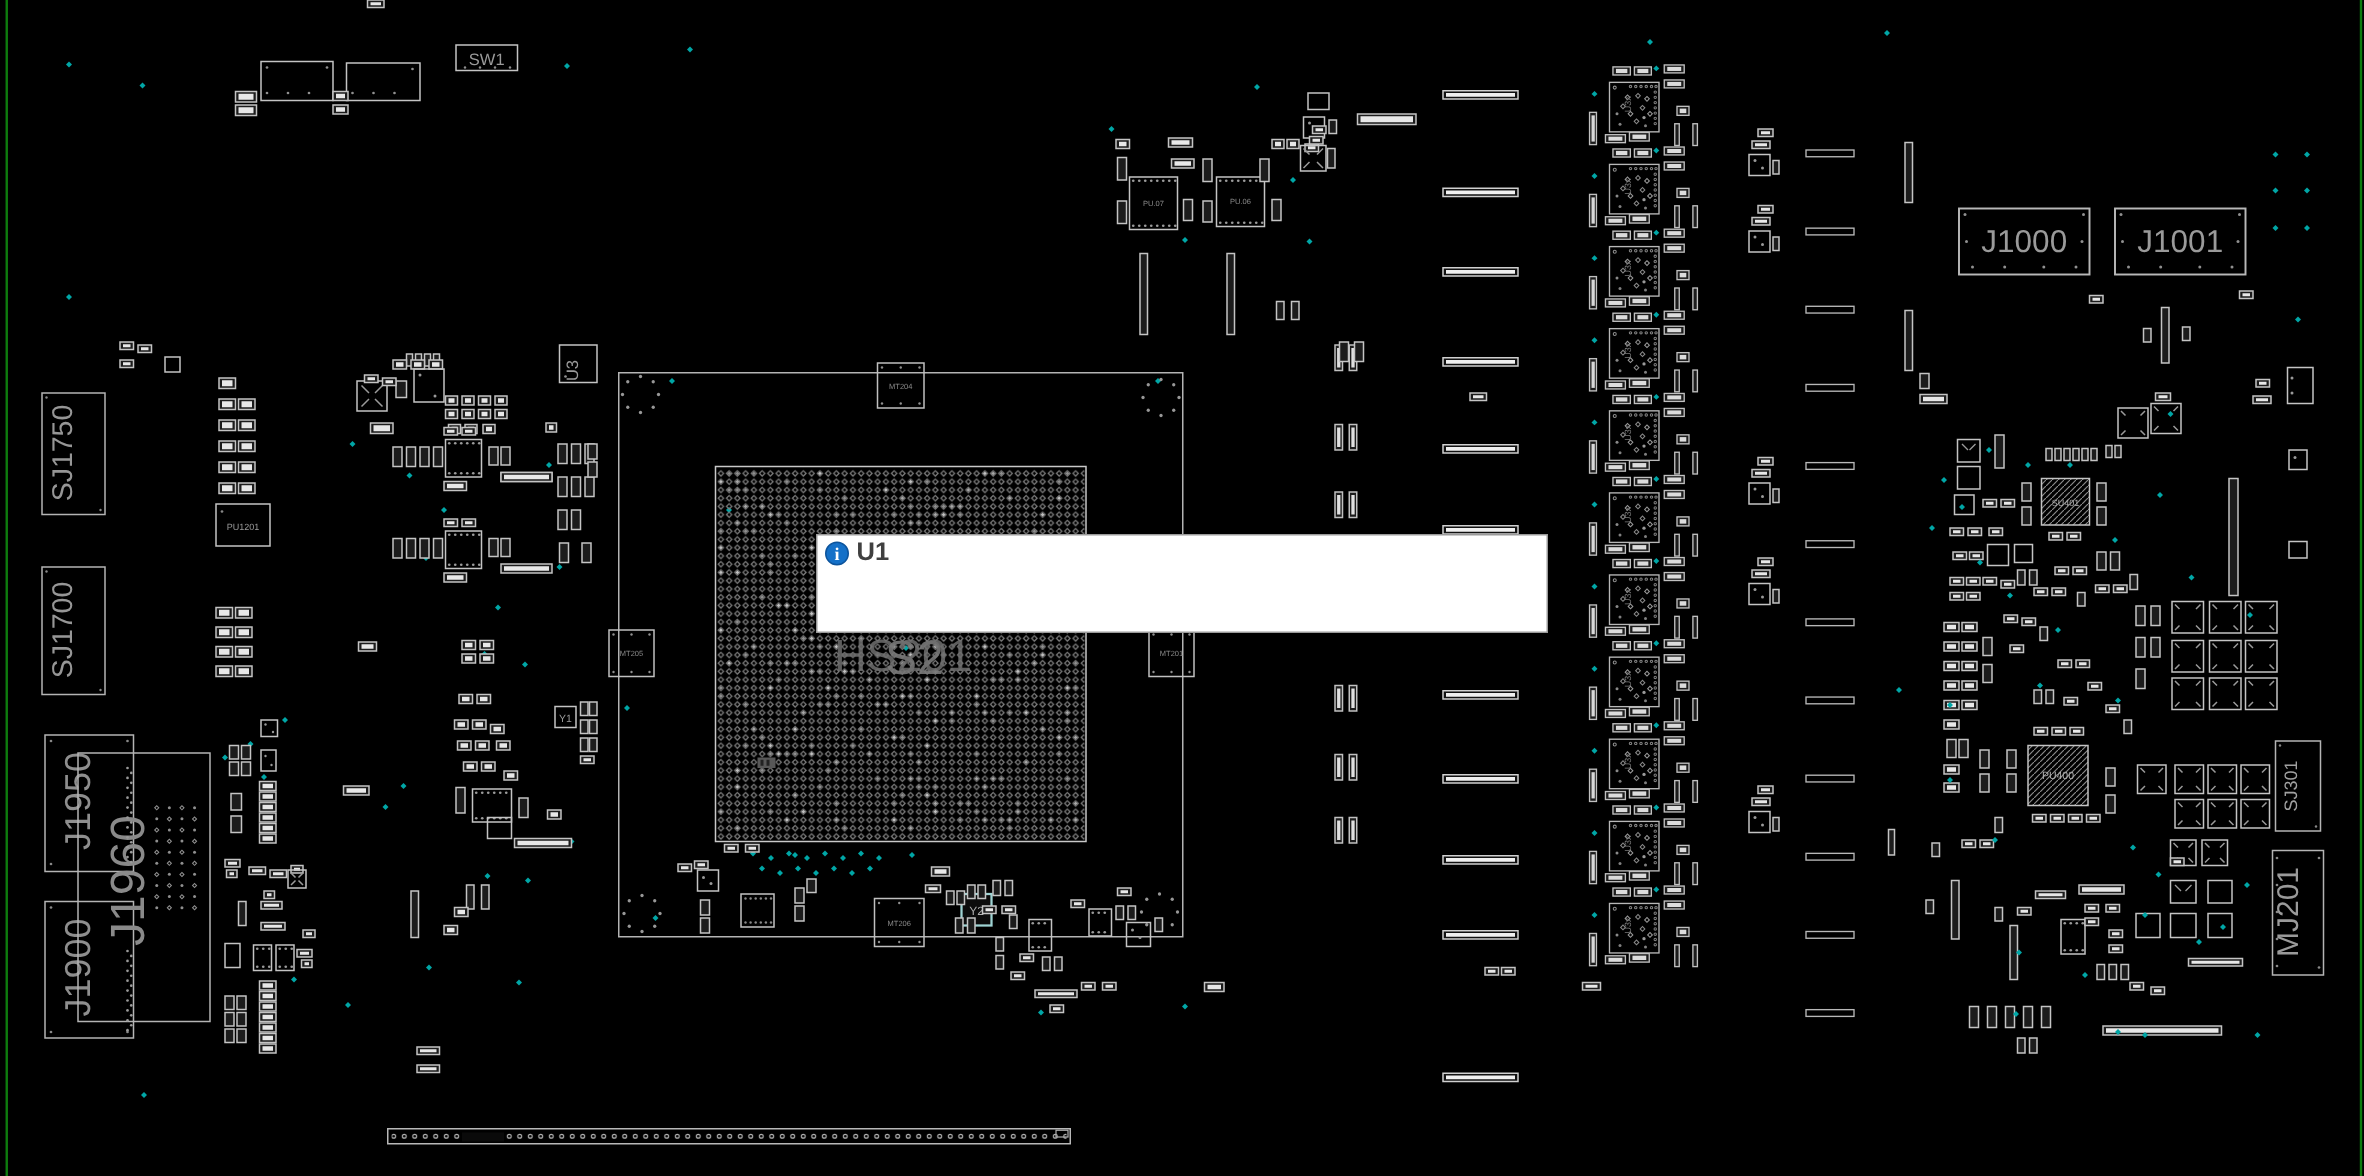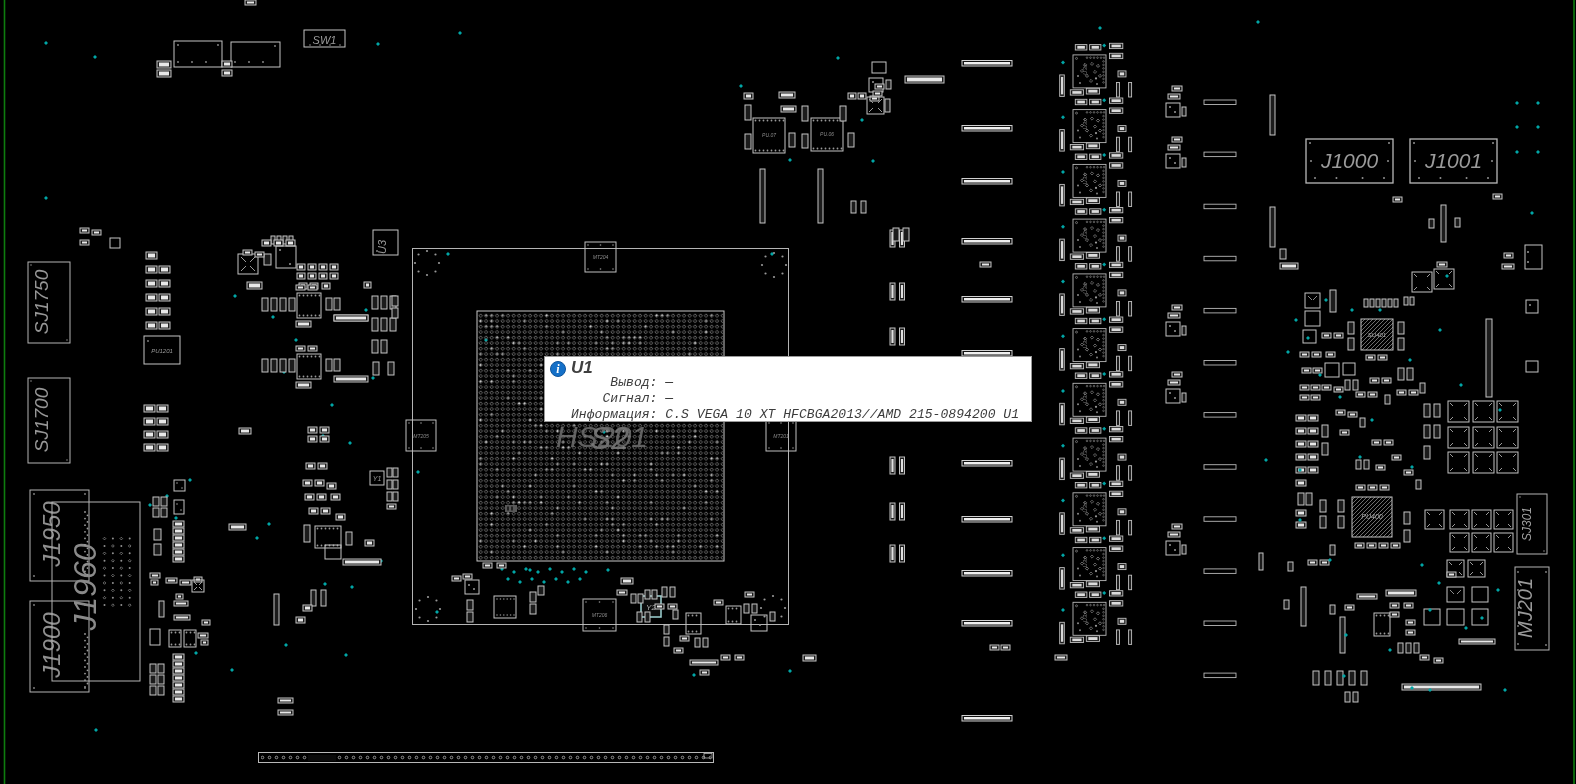--- a/index.html
+++ b/index.html
@@ -1,16 +1,16 @@
 <!DOCTYPE html>
 <html><head>
 <meta charset="utf-8">
 <style>
   html,body { margin:0; padding:0; background:#000; width:1576px; height:784px; overflow:hidden; }
-  #stage { position:relative; width:1576px; height:784px; background:#000;font-style:italic; }
+  #stage { position:relative; width:1576px; height:784px; background:#000; }
   svg { position:absolute; left:0; top:0; }
   #tooltip {
     position:absolute; left:544px; top:356px; width:486px; height:64px;
     background:#ffffff; border:1px solid #9a9a9a; z-index:10;
   }
   #tt-icon {
     position:absolute; left:5px; top:4px; width:14px; height:14px; border-radius:50%;
     background:#1470c8; border:1px solid #0d549c;
   }
   #tt-icon span {
@@ -1635,17 +1635,14 @@
 </svg>
 
 <div id="tooltip">
 
   <div id="tt-icon">
         <span>i</span>
       </div>
 
   <div id="tt-title">U1</div>
 
-  <pre id="tt-body">     Вывод: —
-    Сигнал: —
-Информация: C.S VEGA 10 XT HFCBGA2013//AMD 215-0894200 U1</pre>
 </div>
 </div>
 
 </body></html>

